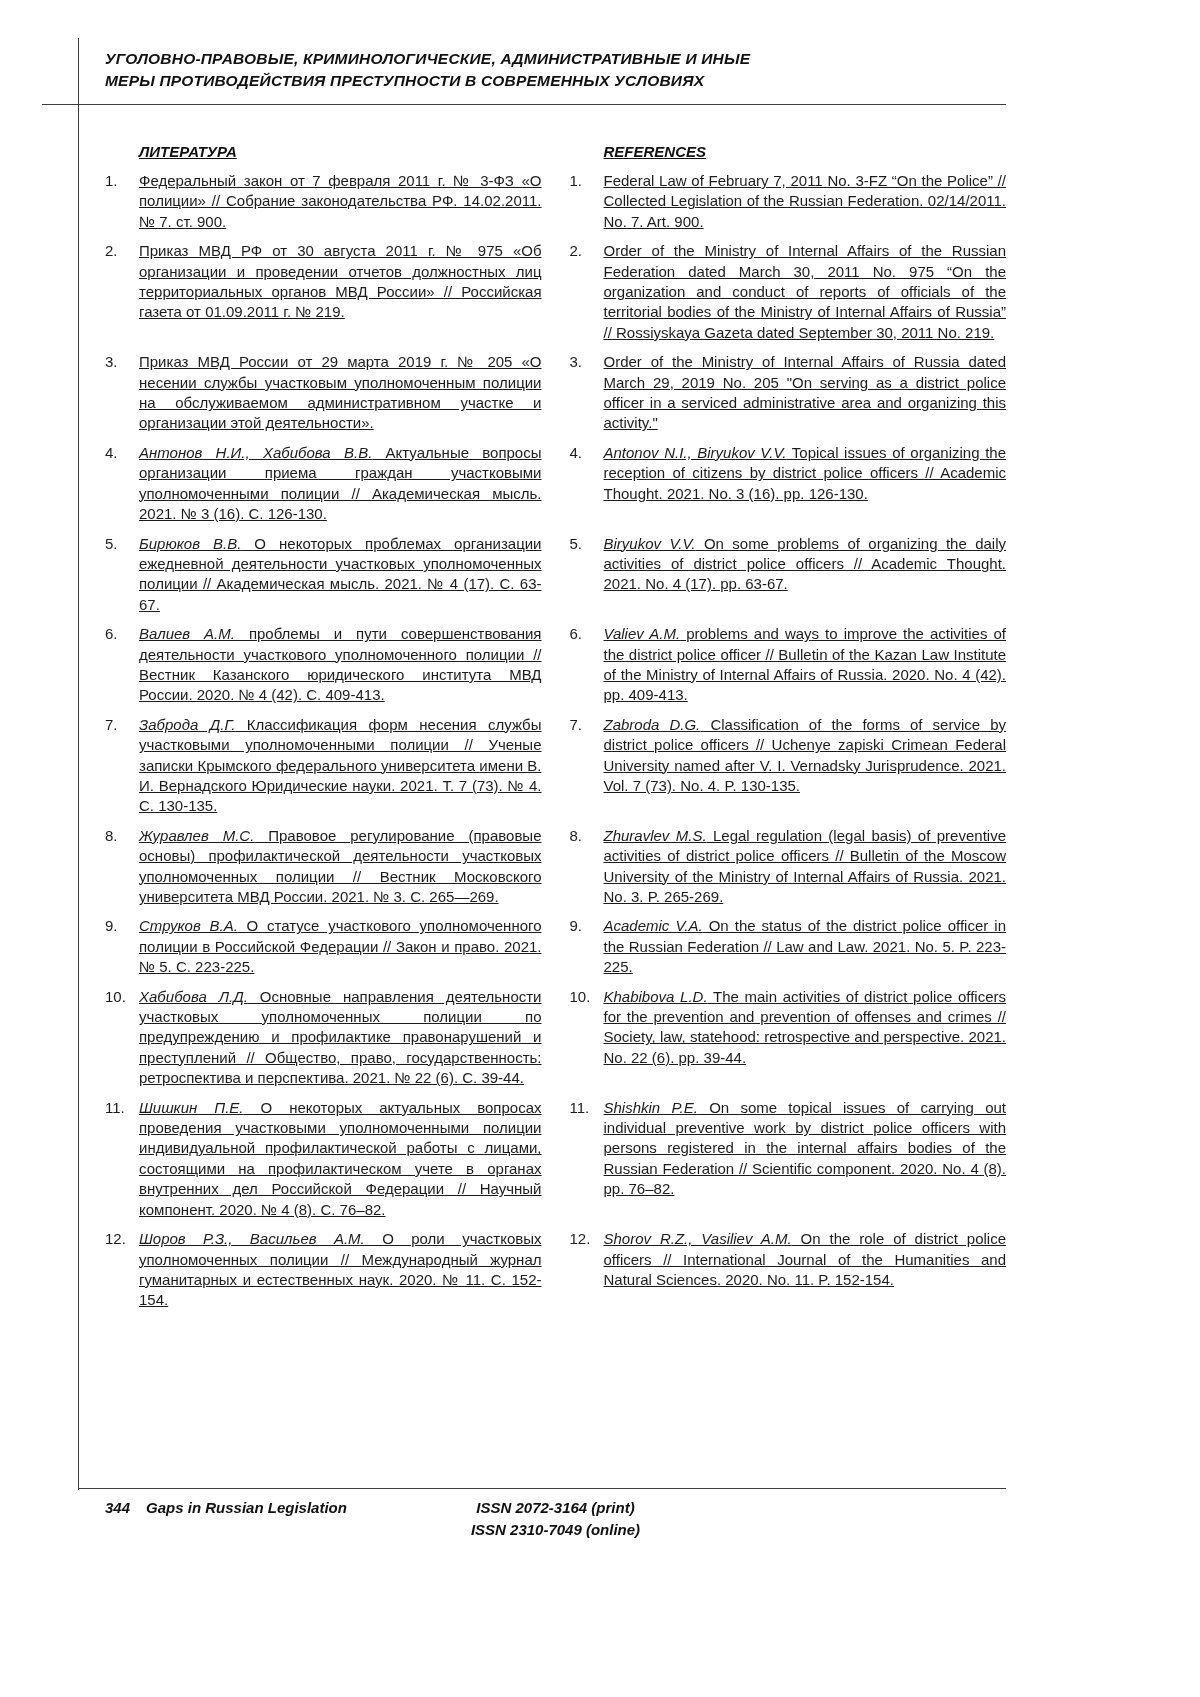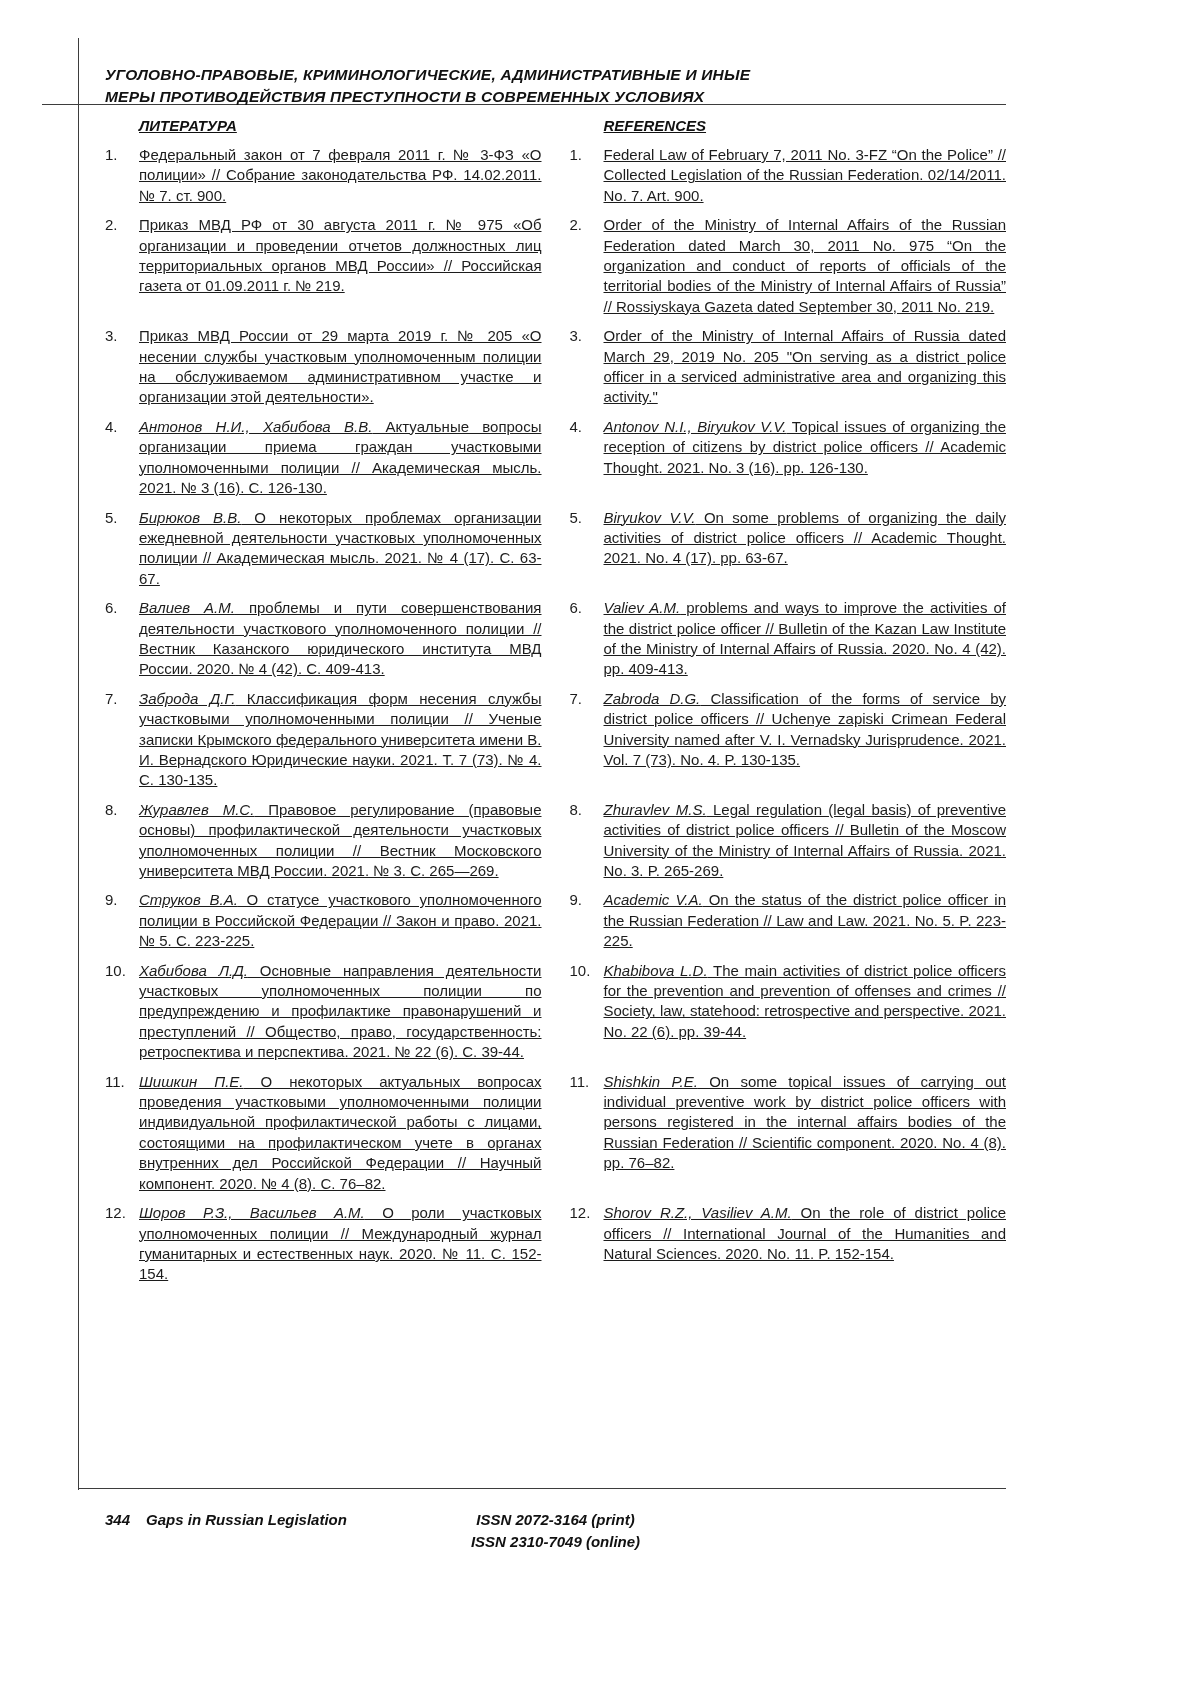--- a/index.html
+++ b/index.html
@@ -45,27 +45,26 @@
     position: absolute;
     left: 105px;
     top: 48px;
     width: 900px;
     font-size: 15.5px;
     font-weight: bold;
     font-style: italic;
     line-height: 22px;
     letter-spacing: 0.2px;
     color: #111;
-    margin-top: 16px;
   }
   
   .content {
     position: absolute;
     left: 105px;
-    top: 117px;
+    top: 143px;
     width: 901px;
   }
   .columns {
     display: grid;
     grid-template-columns: 1fr 1fr;
     column-gap: 28px;
     row-gap: 9px;
     align-items: start;
   }
   .col-heading {
@@ -97,21 +96,20 @@
     left: 105px;
     top: 1497px;
     width: 901px;
     display: grid;
     grid-template-columns: 1fr 1fr 1fr;
     font-size: 15px;
     font-style: italic;
     font-weight: 600;
     line-height: 22px;
     color: #111;
-    margin-top: 12px;
   }
   .footer-left { text-align: left; white-space: nowrap; }
   .footer-left .pgnum { margin-right: 16px; }
   .footer-center { text-align: center; white-space: nowrap; }
   .footer-right { text-align: center; }
 </style>
 </head>
 <body>
 
 <div class="page">

